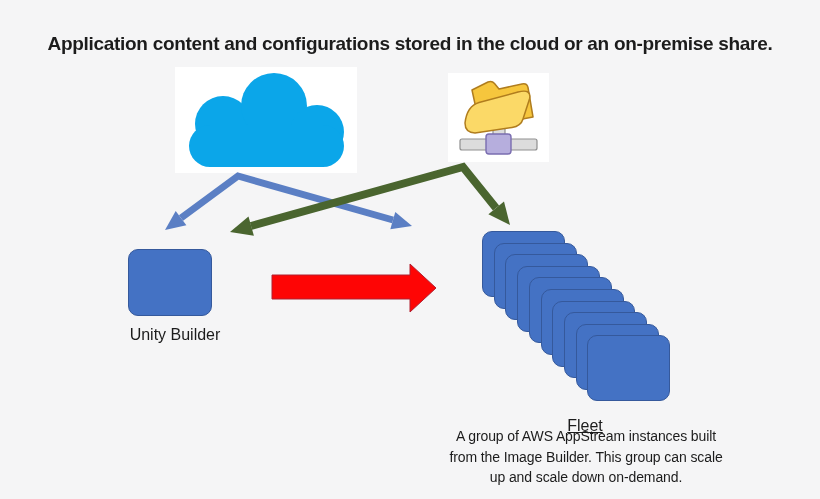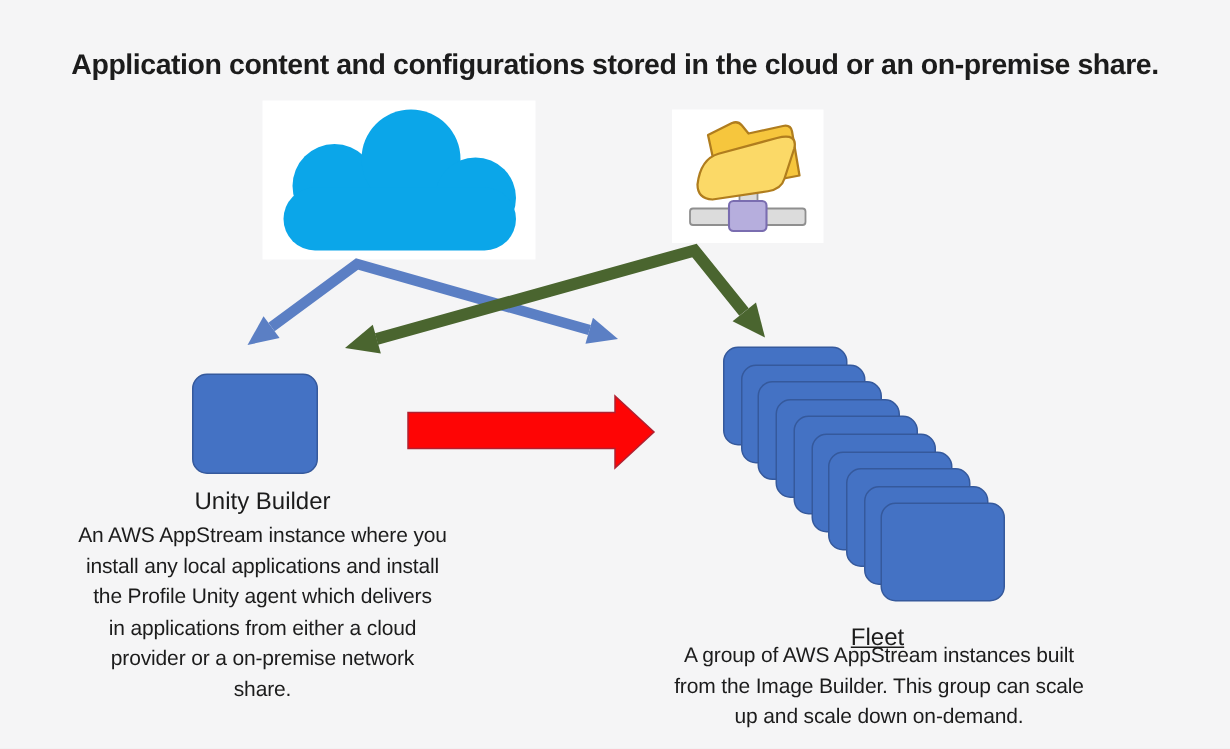--- a/index.html
+++ b/index.html
@@ -115,25 +115,19 @@
       <div class="fleet-box" style="left: 35.1px; top: 34.8px;"></div>
       <div class="fleet-box" style="left: 46.8px; top: 46.4px;"></div>
       <div class="fleet-box" style="left: 58.5px; top: 58px;"></div>
       <div class="fleet-box" style="left: 70.2px; top: 69.6px;"></div>
       <div class="fleet-box" style="left: 81.9px; top: 81.2px;"></div>
       <div class="fleet-box" style="left: 93.6px; top: 92.8px;"></div>
       <div class="fleet-box" style="left: 105.3px; top: 104.4px;"></div>
     </div>
 
   <div class="caption ib-label cap-label">Unity Builder</div>
-  <div class="caption ib-desc cap-body">An AWS AppStream instance where you
-install any local applications and install
-the Profile Unity agent which delivers
-in applications from either a cloud
-provider or a on-premise network
-share.</div>
 
   <div class="caption fleet-label cap-label">Fleet</div>
   <div class="caption fleet-desc cap-body">A group of AWS AppStream instances built
 from the Image Builder. This group can scale
 up and scale down on-demand.</div>
 
 </div>
 
 </body></html>

